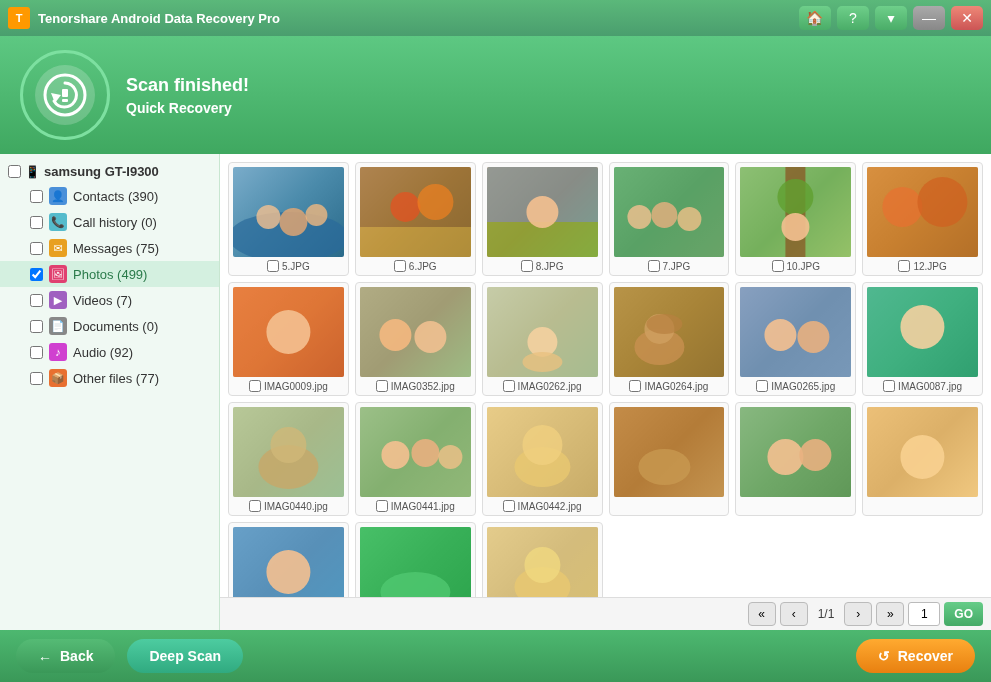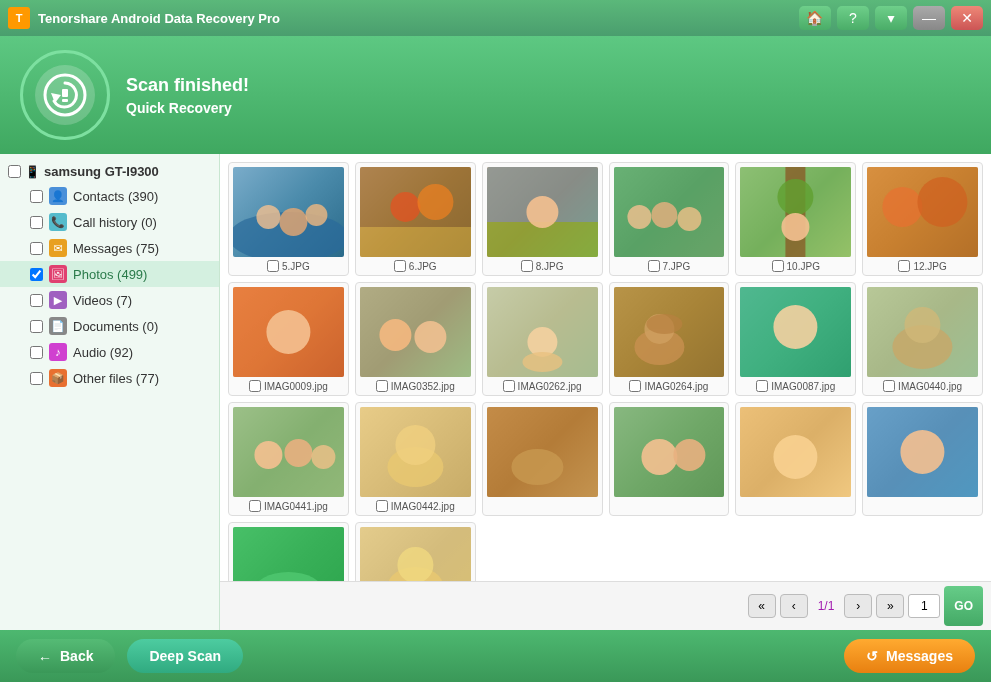--- a/index.html
+++ b/index.html
@@ -144,23 +144,23 @@
       justify-content: flex-end;
       padding: 4px 8px;
       background: #f5f5f5;
       border-top: 1px solid #ddd;
       gap: 4px;
     }
     .pag-btn {
       min-width: 28px; height: 24px; border-radius: 4px; border: 1px solid #bbb;
       background: #e8e8e8; cursor: pointer; font-size: 12px; display: flex; align-items: center; justify-content: center;
     }
-    .pag-info { font-size: 12px; color: #a21caf; padding: 0 6px; }
+    .pag-info { font-size: 12px; color: #404040; padding: 0 6px; }
     .pag-input { width: 32px; height: 24px; border: 1px solid #bbb; text-align: center; font-size: 12px; border-radius: 3px; }
-    .pag-go { background: linear-gradient(to bottom, #66cc88, #44aa66); color: white; border: none; border-radius: 4px; height: 40px; padding: 0 10px; font-size: 12px; cursor: pointer; font-weight: bold; }
+    .pag-go { background: linear-gradient(to bottom, #66cc88, #44aa66); color: white; border: none; border-radius: 4px; height: 24px; padding: 0 10px; font-size: 12px; cursor: pointer; font-weight: bold; }
 
     .photo-area-wrap {
       display: flex;
       flex-direction: column;
       flex: 1;
       overflow: hidden;
     }
     .photo-scroll-wrap {
       flex: 1;
       overflow: hidden;
@@ -407,20 +407,34 @@
      <circle cx="50" cy="42" r="15" fill="#d0a060" opacity="0.8"></circle>
      <ellipse cx="55" cy="37" rx="18" ry="10" fill="#b88040" opacity="0.7"></ellipse>
       </svg>
     </div>
     <div class="photo-label">
       <input type="checkbox" style="">
       <span>IMAG0264.jpg</span>
     </div>
   </div>
             <div class="photo-item">
+    <div class="photo-thumb" style="background:linear-gradient(135deg, #88a8c8 0%, #5888a8 50%, #6898b8 100%);">
+      <svg width="100%" height="100%" viewBox="0 0 120 90" preserveAspectRatio="xMidYMid slice" xmlns="http://www.w3.org/2000/svg">
+        <rect width="120" height="90" fill="transparent"></rect>
+        <rect width="120" height="90" fill="#8898b8" opacity="0.5"></rect>
+     <circle cx="45" cy="48" r="16" fill="#f4c090" opacity="0.9"></circle>
+     <circle cx="78" cy="50" r="16" fill="#e8b080" opacity="0.9"></circle>
+      </svg>
+    </div>
+    <div class="photo-label">
+      <input type="checkbox" style="">
+      <span>IMAG0265.jpg</span>
+    </div>
+  </div>
+            <div class="photo-item">
     <div class="photo-thumb" style="background:linear-gradient(135deg, #60b898 0%, #40a878 50%, #208858 100%);">
       <svg width="100%" height="100%" viewBox="0 0 120 90" preserveAspectRatio="xMidYMid slice" xmlns="http://www.w3.org/2000/svg">
         <rect width="120" height="90" fill="transparent"></rect>
         <rect width="120" height="90" fill="#40b888" opacity="0.5"></rect>
      <circle cx="60" cy="40" r="22" fill="#f4d0a0" opacity="0.9"></circle>
       </svg>
     </div>
     <div class="photo-label">
       <input type="checkbox" style="">
       <span>IMAG0087.jpg</span>
@@ -552,15 +566,15 @@
     <button class="nav-btn btn-back">
       <span>←</span>
       <span>Back</span>
     </button>
     <button class="nav-btn btn-deep">
       <span>Deep Scan</span>
     </button>
   </div>
   <button class="nav-btn btn-recover">
     <span>↺</span>
-    <span>Messages</span>
+    <span>Recover</span>
   </button>
 </div>
 
 </body></html>

